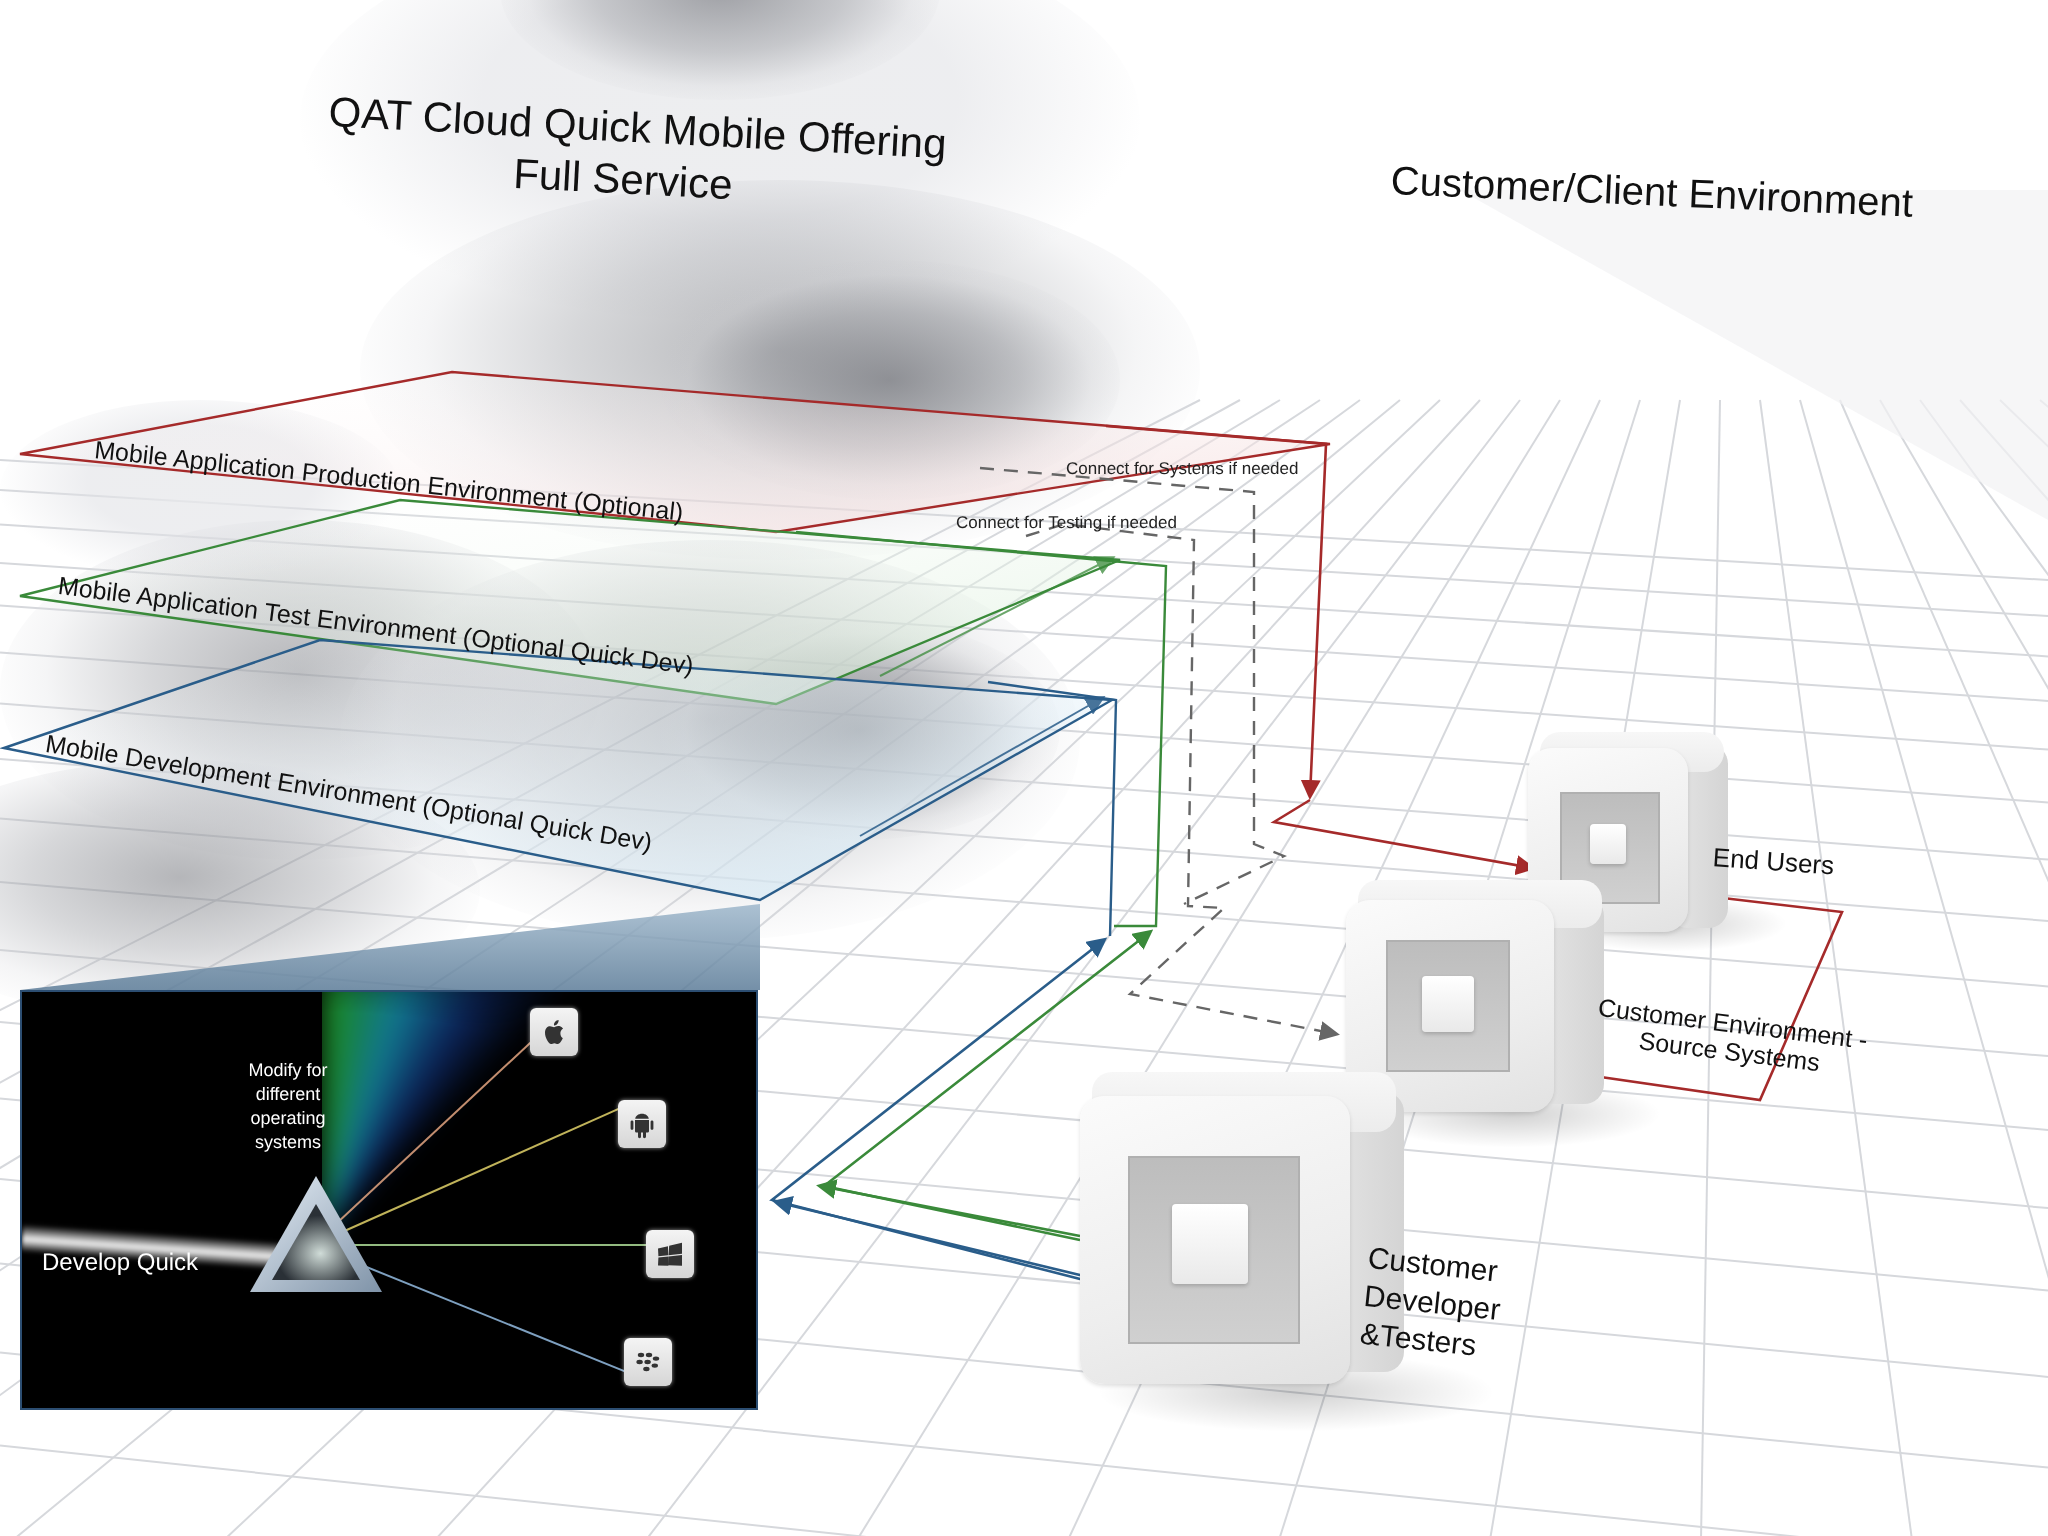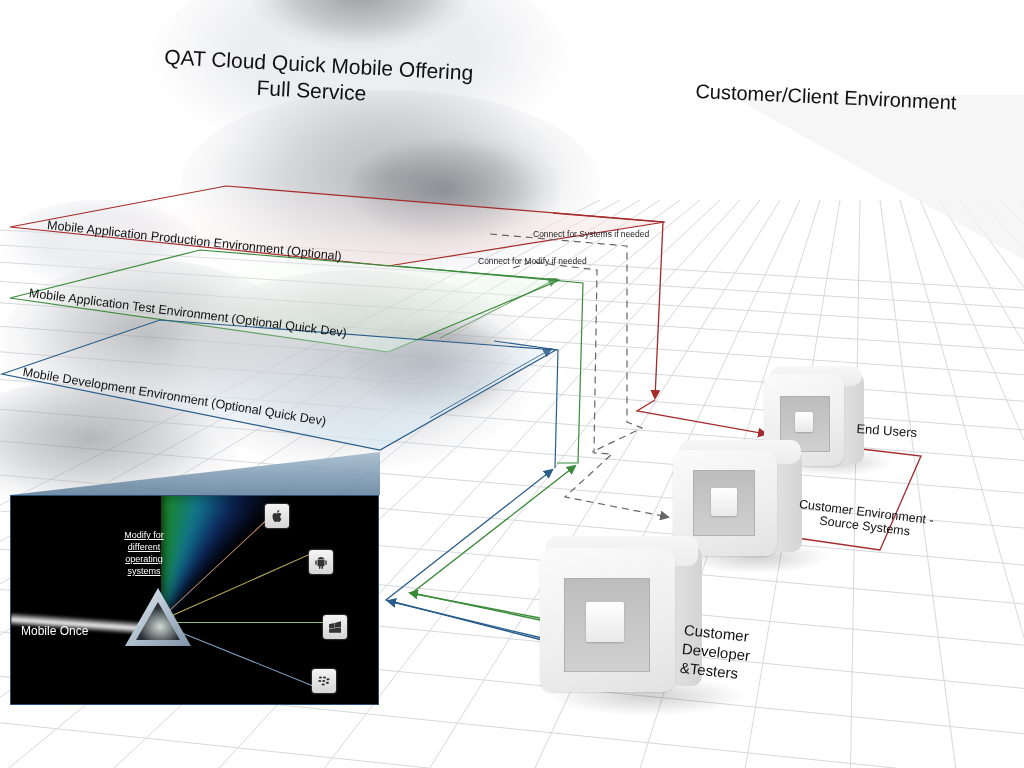--- a/index.html
+++ b/index.html
@@ -216,21 +216,21 @@
     <div>QAT Cloud Quick Mobile Offering</div>
     <div style="margin-left:-12px;">Full Service</div>
   </div>
   <div class="title" style="left:696px;top:78px;font-size:20px;transform:rotate(2.5deg);transform-origin:0 0;">Customer/Client Environment</div>
 
   <div class="env-label" style="left:48px;top:218px;transform:rotate(6.1deg);">Mobile Application Production Environment (Optional)</div>
   <div class="env-label" style="left:30px;top:286px;transform:rotate(7.2deg);">Mobile Application Test Environment (Optional Quick Dev)</div>
   <div class="env-label" style="left:24px;top:365px;transform:rotate(9.3deg);">Mobile Development Environment (Optional Quick Dev)</div>
 
   <div class="small-label" style="left:533px;top:229px;">Connect for Systems if needed</div>
-  <div class="small-label" style="left:478px;top:256px;">Connect for Modify if needed</div>
+  <div class="small-label" style="left:478px;top:256px;">Connect for Testing if needed</div>
 
   <div class="prism-panel">
     <div class="spectrum"></div>
     <div class="beam-in"></div>
     <div class="ray" style="left:150px;top:122px;width:150px;background:#f3b08a;transform:rotate(-43deg);"></div>
     <div class="ray" style="left:150px;top:124px;width:170px;background:#f0e070;transform:rotate(-24deg);"></div>
     <div class="ray" style="left:150px;top:126px;width:170px;background:#b8e8a0;transform:rotate(0deg);"></div>
     <div class="ray" style="left:150px;top:128px;width:170px;background:#9ec8f0;transform:rotate(22deg);"></div>
 
     <svg style="position:absolute;left:112px;top:90px;" width="70" height="62">
@@ -241,22 +241,22 @@
         </linearGradient>
         <radialGradient id="prismCore" cx="0.55" cy="0.65" r="0.5">
           <stop offset="0" stop-color="#d0dcd8"></stop>
           <stop offset="1" stop-color="#2a3036"></stop>
         </radialGradient>
       </defs>
       <polygon points="35,2 68,60 2,60" fill="url(#prismEdge)"></polygon>
       <polygon points="35,16 57,54 13,54" fill="url(#prismCore)"></polygon>
     </svg>
 
-    <div class="panel-text" style="left:10px;top:128px;font-size:12px;">Mobile Once</div>
-    <div class="panel-text" style="left:102px;top:33px;font-size:9px;line-height:12px;text-align:center;width:62px;text-decoration:underline;">
+    <div class="panel-text" style="left:10px;top:128px;font-size:12px;">Develop Quick</div>
+    <div class="panel-text" style="left:102px;top:33px;font-size:9px;line-height:12px;text-align:center;width:62px;">
       <div>Modify for</div>
       <div>different</div>
       <div>operating</div>
       <div>systems</div>
     </div>
 
     <div class="os-tile" style="left:254px;top:8px;">
       <svg viewBox="0 0 16 16">
           <path d="M11.2 8.6c0-1.6 1.3-2.3 1.3-2.4-.7-1-1.8-1.2-2.2-1.2-.9-.1-1.8.6-2.3.6s-1.2-.5-2-.5C4.9 5.1 3.5 6 3.5 8.4c0 2.6 1.9 5.6 3 5.6.6 0 1-.4 1.7-.4s1 .4 1.7.4c1.1 0 2.3-2.2 2.5-3-.1 0-1.2-.5-1.2-2.4zM9.7 3.9c.4-.5.7-1.2.6-1.9-.6 0-1.3.4-1.7.9-.4.4-.7 1.1-.6 1.8.7.1 1.3-.3 1.7-.8z" fill="#333"></path>
         </svg>

